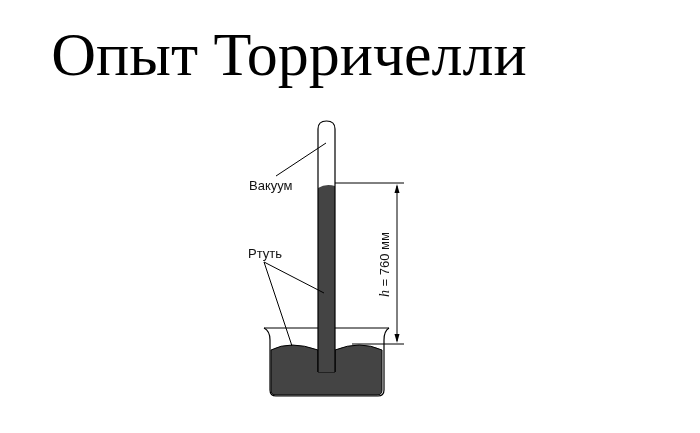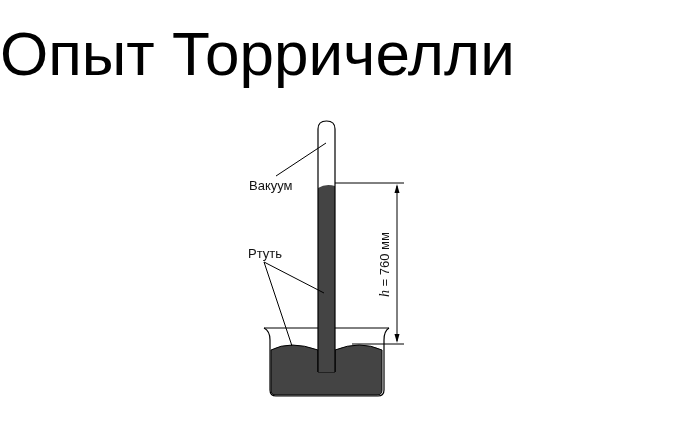--- a/index.html
+++ b/index.html
@@ -1,19 +1,20 @@
 <!DOCTYPE html>
 <html><head>
   <meta charset="utf-8">
   <style>
     html, body { margin: 0; padding: 0; background: #ffffff; }
     body { width: 700px; height: 433px; position: relative; overflow: hidden; }
     .title {
       position: absolute; left: 0; top: 14px; width: 578px;
-      font-family: Liberation Sans, sans-serif;
+      text-align: center;
+      font-family: Liberation Serif, serif;
       font-size: 62px; color: #000; line-height: 80px;
     }
     svg.diagram { position: absolute; left: 0; top: 0; }
     .lbl { font-family: "Liberation Sans", "DejaVu Sans", sans-serif; font-size: 13px; fill: #111; }
     .hvar { font-family: "Liberation Serif", "DejaVu Serif", serif; font-style: italic; font-size: 14px; }
   </style>
 </head>
 <body>
 
 <div class="title">Опыт Торричелли</div>

